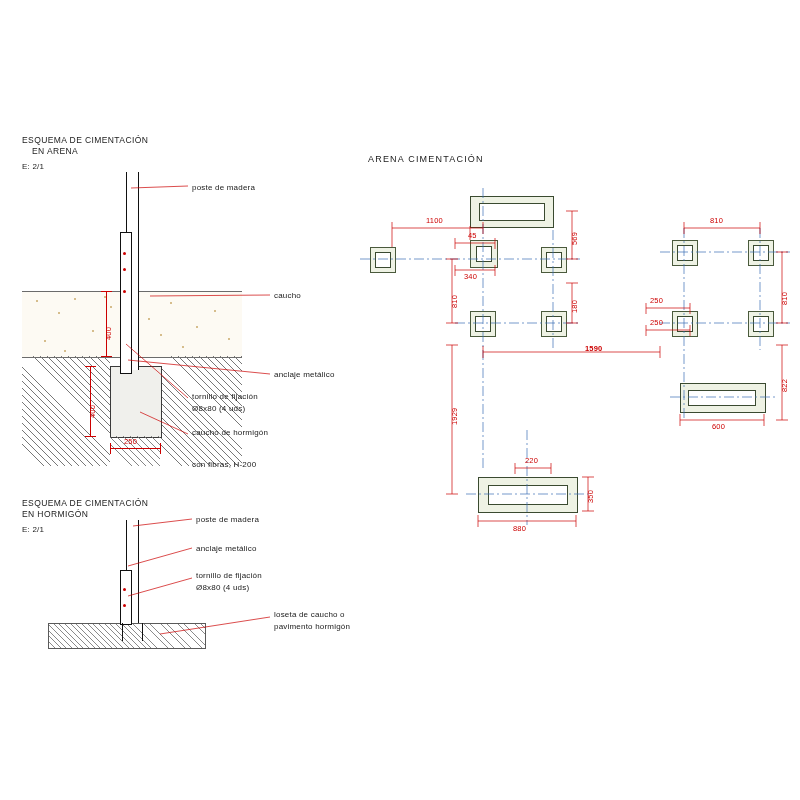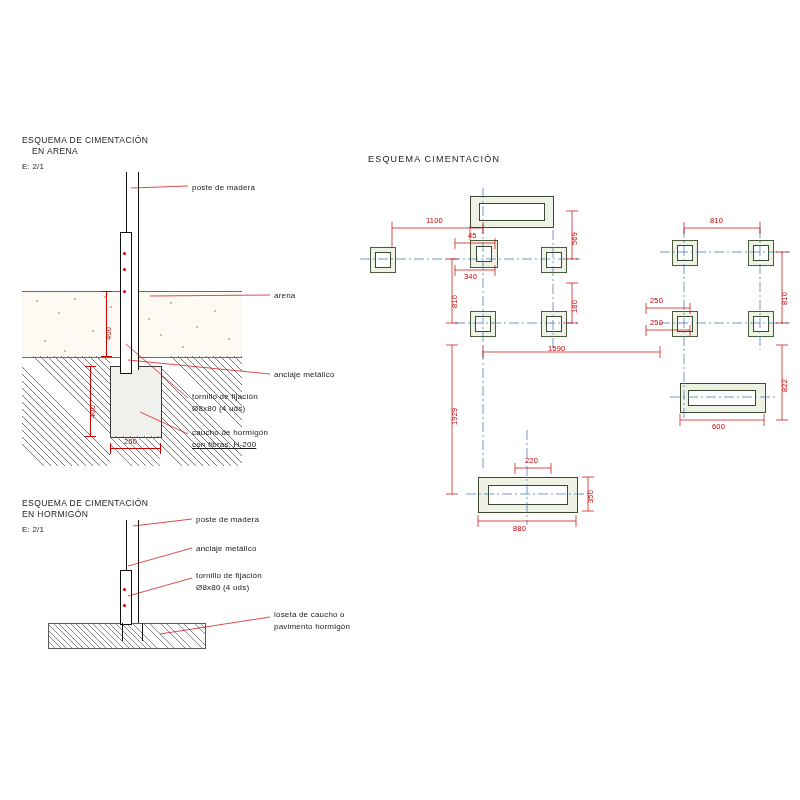--- a/index.html
+++ b/index.html
@@ -176,47 +176,47 @@
   <div class="line hline" style="left:85px; top:366px; width:11px;"></div>
   <div class="line hline" style="left:85px; top:436px; width:11px;"></div>
   <div class="lbl dim vert" style="left:88px; top:418px;">400</div>
 
   <div class="line hline" style="left:110px; top:448px; width:50px;"></div>
   <div class="line vline" style="left:110px; top:443px; height:11px;"></div>
   <div class="line vline" style="left:160px; top:443px; height:11px;"></div>
   <div class="lbl dim" style="left:124px; top:437px;">250</div>
 
   <div class="lbl" style="left:192px; top:183px;">poste de madera</div>
-  <div class="lbl" style="left:274px; top:291px;">arena</div>
+  <div class="lbl" style="left:274px; top:291px;">caucho</div>
   <div class="lbl" style="left:274px; top:370px;">anclaje metálico</div>
   <div class="lbl" style="left:192px; top:392px;">tornillo de fijación</div>
   <div class="lbl" style="left:192px; top:404px;">Ø8x80 (4 uds)</div>
   <div class="lbl" style="left:192px; top:428px;">caucho de hormigón</div>
-  <div class="lbl" style="left:192px; top:440px;text-decoration:underline;">con fibras, H-200</div>
+  <div class="lbl" style="left:192px; top:460px;">con fibras, H-200</div>
 
   <div class="lbl title" style="left:22px; top:498px;">ESQUEMA DE CIMENTACIÓN</div>
   <div class="lbl title" style="left:22px; top:509px;">EN HORMIGÓN</div>
   <div class="lbl" style="left:22px; top:525px;">E: 2/1</div>
 
   <div class="rubber" style="left:48px; top:623px; width:156px; height:24px;"></div>
   <div class="post" style="left:126px; top:520px; width:11px; height:103px;"></div>
   <div class="anchor" style="left:120px; top:570px; width:10px; height:53px;"></div>
   <div class="dot" style="left:123px; top:588px;"></div>
   <div class="dot" style="left:123px; top:604px;"></div>
   <div class="kline vline" style="left:122px; top:623px; width:1px; height:18px;"></div>
   <div class="kline vline" style="left:142px; top:623px; width:1px; height:18px;"></div>
 
   <div class="lbl" style="left:196px; top:515px;">poste de madera</div>
   <div class="lbl" style="left:196px; top:544px;">anclaje metálico</div>
   <div class="lbl" style="left:196px; top:571px;">tornillo de fijación</div>
   <div class="lbl" style="left:196px; top:583px;">Ø8x80 (4 uds)</div>
   <div class="lbl" style="left:274px; top:610px;text-align:right;">loseta de caucho o</div>
   <div class="lbl" style="left:274px; top:622px;">pavimento hormigón</div>
 
-  <div class="lbl plan-title" style="left:368px; top:154px;">ESQUEMA  CIMENTACIÓN</div>
+  <div class="lbl plan-title" style="left:368px; top:154px;">ARENA  CIMENTACIÓN</div>
 
   <div class="plate" style="left:470px; top:196px; width:82px; height:30px;"></div>
   <div class="plate-inner" style="left:479px; top:203px; width:64px; height:16px;"></div>
 
   <div class="pad" style="left:370px; top:247px; width:24px; height:24px;"></div>
   <div class="plate-inner" style="left:375px; top:252px; width:14px; height:14px;"></div>
   <div class="pad" style="left:470px; top:240px; width:26px; height:26px;"></div>
   <div class="plate-inner" style="left:476px; top:246px; width:14px; height:14px;"></div>
   <div class="pad" style="left:541px; top:247px; width:24px; height:24px;"></div>
   <div class="plate-inner" style="left:546px; top:252px; width:14px; height:14px;"></div>
@@ -344,21 +344,21 @@
     </g>
   </svg>
 
   <div class="lbl dim" style="left:418px; top:216px;margin-left:8px;">1100</div>
   <div class="lbl dim" style="left:468px; top:231px;">45</div>
   <div class="lbl dim" style="left:464px; top:272px;">340</div>
   <div class="lbl dim vert" style="left:570px; top:245px;">569</div>
   <div class="lbl dim vert" style="left:450px; top:308px;">810</div>
   <div class="lbl dim vert" style="left:570px; top:313px;">180</div>
   <div class="lbl dim vert" style="left:450px; top:425px;">1929</div>
-  <div class="lbl dim" style="left:548px; top:344px;">1590</div>
+  <div class="lbl dim" style="left:585px; top:344px;font-weight:bold;">1590</div>
   <div class="lbl dim" style="left:710px; top:216px;">810</div>
   <div class="lbl dim" style="left:650px; top:296px;">250</div>
   <div class="lbl dim" style="left:650px; top:318px;">250</div>
   <div class="lbl dim vert" style="left:780px; top:305px;">810</div>
   <div class="lbl dim vert" style="left:780px; top:392px;">822</div>
   <div class="lbl dim" style="left:712px; top:422px;">600</div>
   <div class="lbl dim" style="left:525px; top:456px;">220</div>
   <div class="lbl dim vert" style="left:586px; top:503px;">350</div>
   <div class="lbl dim" style="left:513px; top:524px;">880</div>
 

